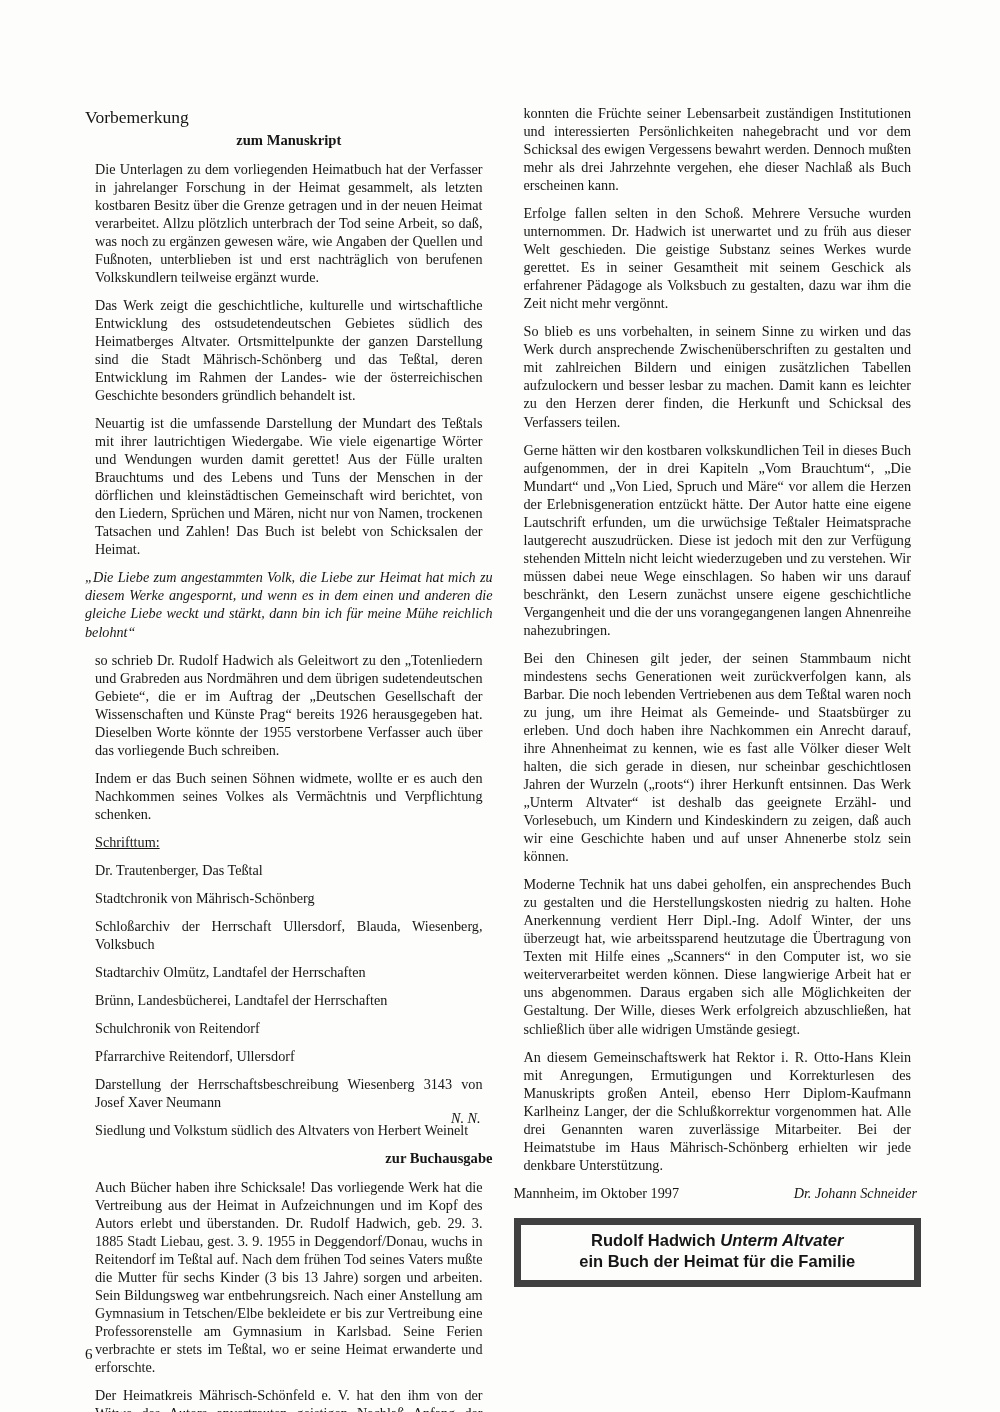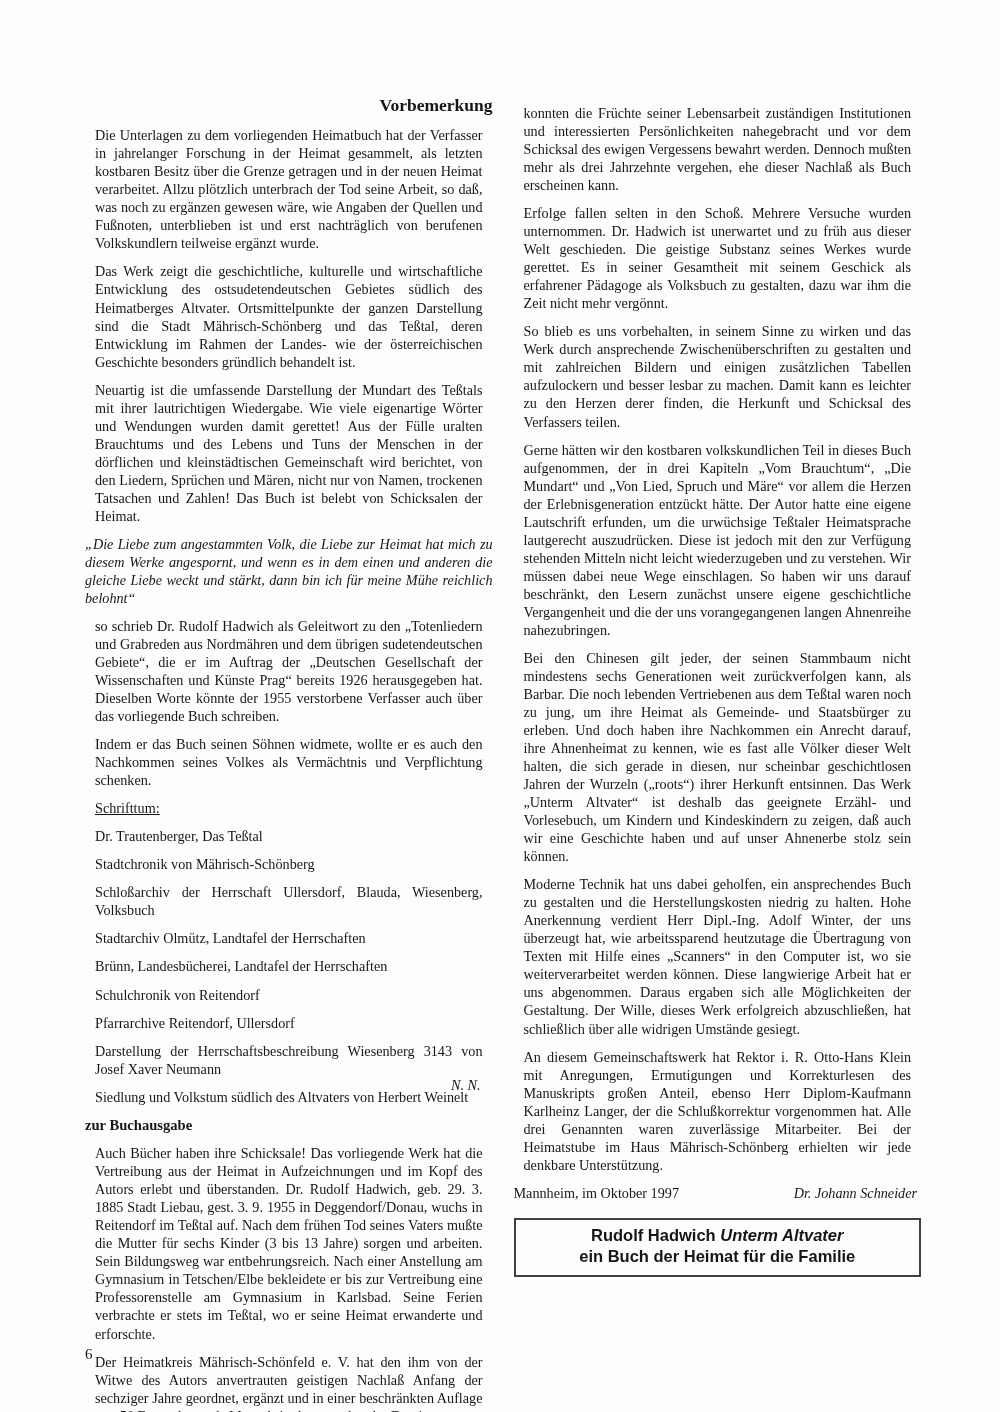--- a/index.html
+++ b/index.html
@@ -7,51 +7,52 @@
   body {
     width: 1000px; height: 1412px;
     background: #fdfdfb;
     font-family: "Liberation Serif", "DejaVu Serif", serif;
     color: #161616;
   }
   .page { position: relative; width: 1000px; height: 1412px; overflow: hidden; background: #fdfdfb; }
   .columns { display: flex; gap: 21px; padding: 94px 79px 0 85px; }
   .col { flex: 1; min-width: 0; font-size: 14.2px; line-height: 1.27; text-align: justify; }
   .col p { margin: 10px; }
-  .title { font-size: 17.5px; font-weight: bold; text-align: right; margin: 0 0 3px 0; }
+  .title { font-size: 17.5px; font-weight: normal; text-align: left; margin: 12px 0 3px 0; }
   .subtitle { font-size: 14.6px; font-weight: bold; text-align: center; margin: 0 0 6px 0; }
-  .section-title { font-size: 14.6px; font-weight: bold; text-align: left; margin: 3px 0 2px 0; }
+  .section-title { font-size: 14.6px; font-weight: bold; text-align: right; margin: 3px 0 2px 0; }
   .quote { font-style: italic; margin: 8px 0 8px 0 !important; }
   .label-line { margin-top: 7px !important; text-decoration: underline; }
   .source { text-align: justify; }
   .source-last { position: relative; }
   .attribution { position: absolute; right: 2px; bottom: 12px; font-style: italic; }
   .signature { display: flex; justify-content: space-between; }
   .sig-author { font-style: italic; padding-right: 4px; }
   .info-box {
     margin-top: 16px;
-    border: 2px solid #404040;
+    border: 7px solid #404040;
     padding: 5px 8px 7px 8px;
     text-align: center;
     font-family: "Liberation Sans", "DejaVu Sans", sans-serif;
     font-weight: bold;
     font-size: 16.5px;
     line-height: 1.3;
   }
   .italic { font-style: italic; }
   .page-number { position: absolute; left: 85px; top: 1346px; font-size: 15px; }
 </style>
 </head>
 <body>
 
 <div class="page">
   <div class="columns">
 
     <div class="col">
       <div class="title">Vorbemerkung</div>
+      <div class="subtitle">zum Manuskript</div>
 
       <p>Die Unterlagen zu dem vorliegenden Heimatbuch hat der Verfasser in jahrelanger Forschung in der Heimat gesammelt, als letzten kostbaren Besitz über die Grenze getragen und in der neuen Heimat verarbeitet. Allzu plötzlich unterbrach der Tod seine Arbeit, so daß, was noch zu ergänzen gewesen wäre, wie Angaben der Quellen und Fußnoten, unterblieben ist und erst nachträglich von berufenen Volkskundlern teilweise ergänzt wurde.</p>
       <p>Das Werk zeigt die geschichtliche, kulturelle und wirtschaftliche Entwicklung des ostsudetendeutschen Gebietes südlich des Heimatberges Altvater. Ortsmittelpunkte der ganzen Darstellung sind die Stadt Mährisch-Schönberg und das Teßtal, deren Entwicklung im Rahmen der Landes- wie der österreichischen Geschichte besonders gründlich behandelt ist.</p>
       <p>Neuartig ist die umfassende Darstellung der Mundart des Teßtals mit ihrer lautrichtigen Wiedergabe. Wie viele eigenartige Wörter und Wendungen wurden damit gerettet! Aus der Fülle uralten Brauchtums und des Lebens und Tuns der Menschen in der dörflichen und kleinstädtischen Gemeinschaft wird berichtet, von den Liedern, Sprüchen und Mären, nicht nur von Namen, trockenen Tatsachen und Zahlen! Das Buch ist belebt von Schicksalen der Heimat.</p>
 
       <p class="quote">„Die Liebe zum angestammten Volk, die Liebe zur Heimat hat mich zu diesem Werke angespornt, und wenn es in dem einen und anderen die gleiche Liebe weckt und stärkt, dann bin ich für meine Mühe reichlich belohnt“</p>
 
       <p>so schrieb Dr. Rudolf Hadwich als Geleitwort zu den „Totenliedern und Grabreden aus Nordmähren und dem übrigen sudetendeutschen Gebiete“, die er im Auftrag der „Deutschen Gesellschaft der Wissenschaften und Künste Prag“ bereits 1926 herausgegeben hat. Dieselben Worte könnte der 1955 verstorbene Verfasser auch über das vorliegende Buch schreiben.</p>
       <p>Indem er das Buch seinen Söhnen widmete, wollte er es auch den Nachkommen seines Volkes als Vermächtnis und Verpflichtung schenken.</p>
 

